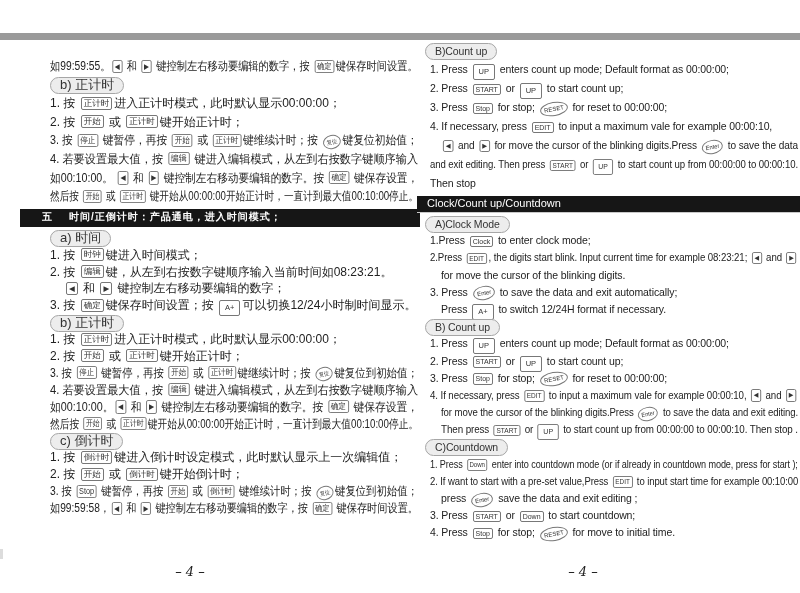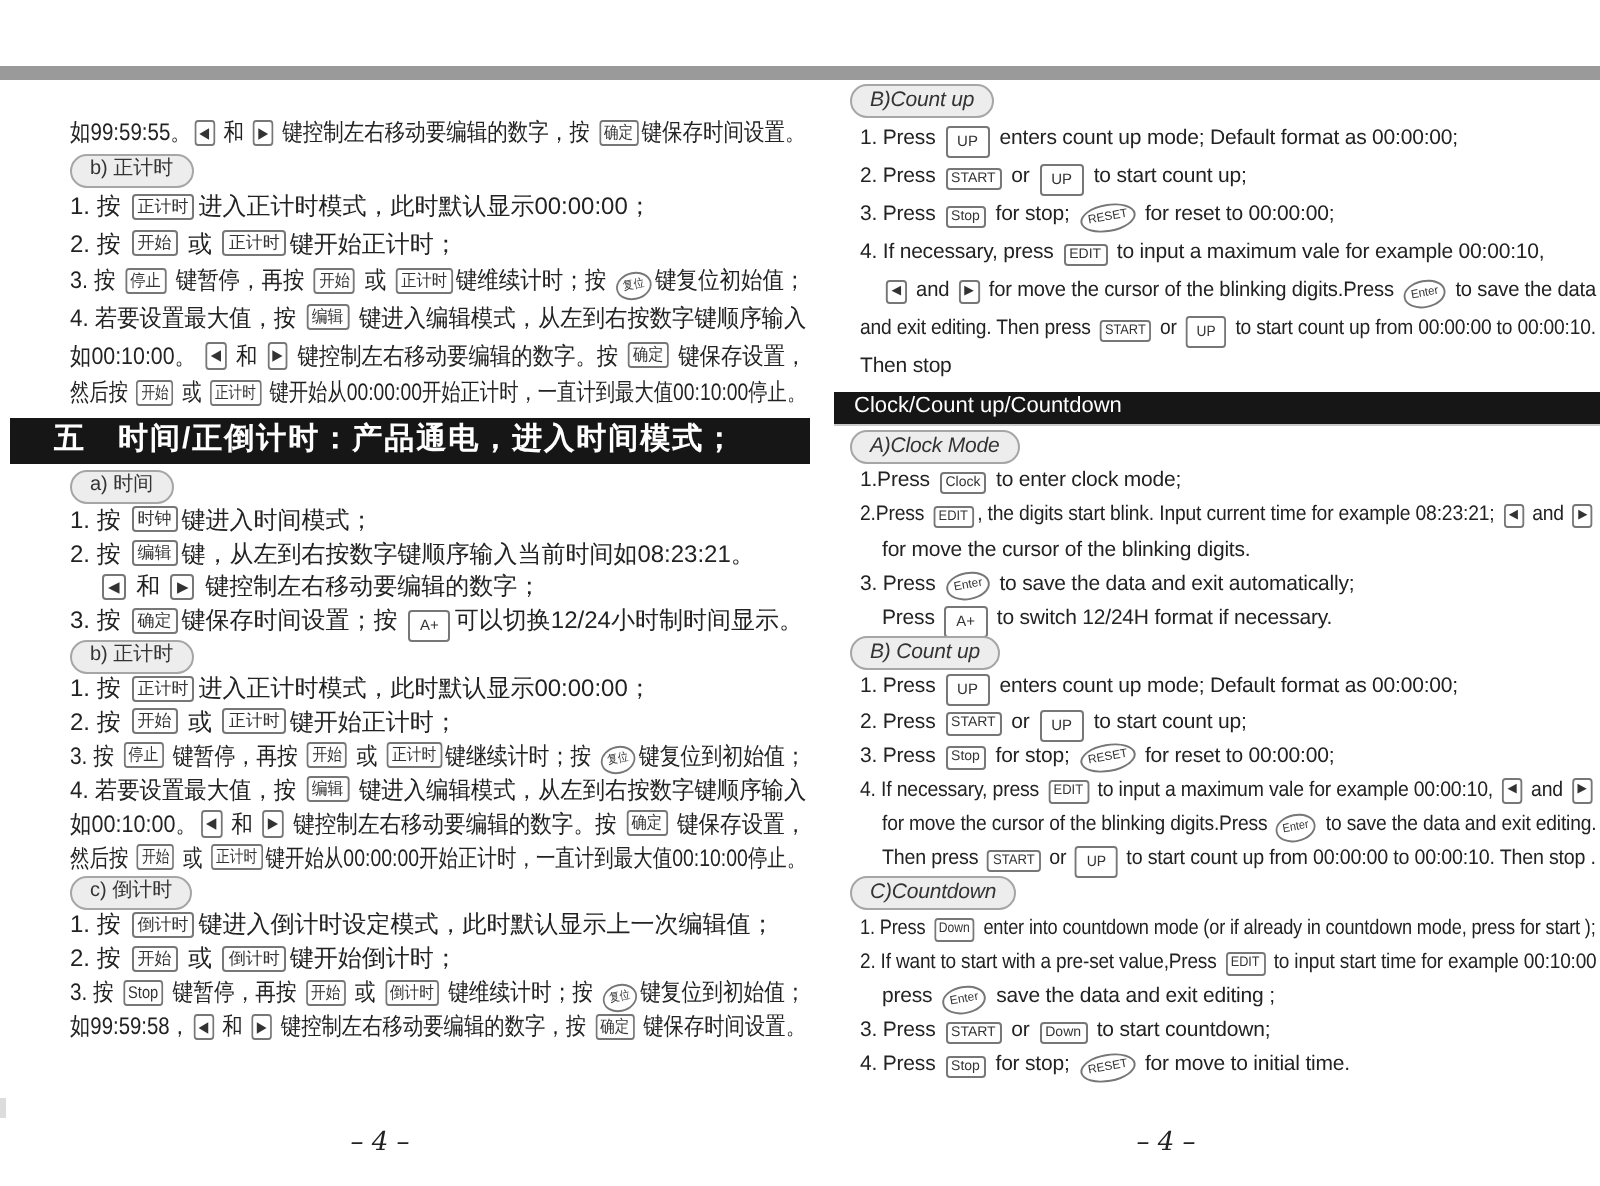--- a/index.html
+++ b/index.html
@@ -5,40 +5,40 @@
   html,body{margin:0;padding:0;}
   body{
     width:800px;height:593px;background:#ffffff;overflow:hidden;position:relative;
     font-family:"Liberation Sans","DejaVu Sans",sans-serif;color:#222;
   }
   .canvas{position:absolute;left:0;top:0;width:800px;height:593px;background:#fff;}
   .top-divider{position:absolute;left:0;top:33px;width:800px;height:7px;background:#9a9a9a;}
   .edge-mark{position:absolute;left:0;top:549px;width:3px;height:10px;background:#dcdcdc;}
 
   .col{position:absolute;overflow:hidden;}
-  #left-col{left:5px;top:57px;width:400px;height:486px;}
+  #left-col{left:20px;top:57px;width:400px;height:486px;}
   #right-col{left:417px;top:41px;width:383px;height:515px;}
 
   .line,.pill-row{white-space:nowrap;}
   .zh .line,.zh .pill-row{height:16.9px;line-height:16.9px;font-size:12px;padding-left:30px;}
   .en .line,.en .pill-row{height:17.2px;line-height:17.2px;font-size:10.5px;letter-spacing:-0.1px;padding-left:13px;}
   #left-col > div:nth-child(-n+8){height:18.6px;line-height:18.6px;}
   #right-col > div:nth-child(-n+8){height:19px;line-height:19px;}
   .zh .line.ind{padding-left:44px;}
   .en .line.ind{padding-left:24px;}
-  .en .pill-row{padding-left:8px;font-style:italic;}
+  .en .pill-row{padding-left:8px;}
   .wrap{display:inline-block;white-space:nowrap;transform-origin:0 50%;}
 
   .pill{display:inline-block;border:1px solid #a6a6a6;background:#ededed;border-radius:9px;
         padding:1px 9px 2px;color:#333;line-height:12px;vertical-align:middle;}
-  .zh .pill{font-size:10px;}
+  .zh .pill{font-size:13px;}
   .en .pill{font-size:10.5px;}
 
   .bar{background:#161616;color:#ffffff;margin:3px 0;padding:1px 0 3px;}
-  .zh .bar{font-size:15px;font-weight:bold;padding-left:22px;letter-spacing:1px;}
+  .zh .bar{font-size:10px;font-weight:bold;padding-left:22px;letter-spacing:1px;}
   .en .bar{font-size:11px;font-weight:normal;padding-left:10px;box-shadow:0 1px 0 #c9c9c9;}
   .bar-num{margin-right:16px;}
 
   .key{display:inline-block;border:1px solid #777;background:#fff;text-align:center;margin:0 2px;color:#333;}
   .zh .key.box{font-size:8.5px;line-height:11px;padding:0 2px;border-radius:2px;vertical-align:1.5px;letter-spacing:0;}
   .en .key.box{font-size:7px;line-height:9.5px;padding:0 2px;border-radius:2px;vertical-align:0.5px;letter-spacing:0;}
   .key.boxlg{font-size:7.5px;line-height:10px;padding:2px 5px;border-radius:2px;vertical-align:-1px;letter-spacing:0;}
   .key.oval{font-size:6px;line-height:8px;padding:2px 3px;border-radius:50%;vertical-align:0.5px;
             transform:rotate(-10deg);letter-spacing:0;}
   .key.arrow{font-size:6.5px;line-height:8.5px;padding:1px 2px;border-radius:2px;vertical-align:1.5px;}

